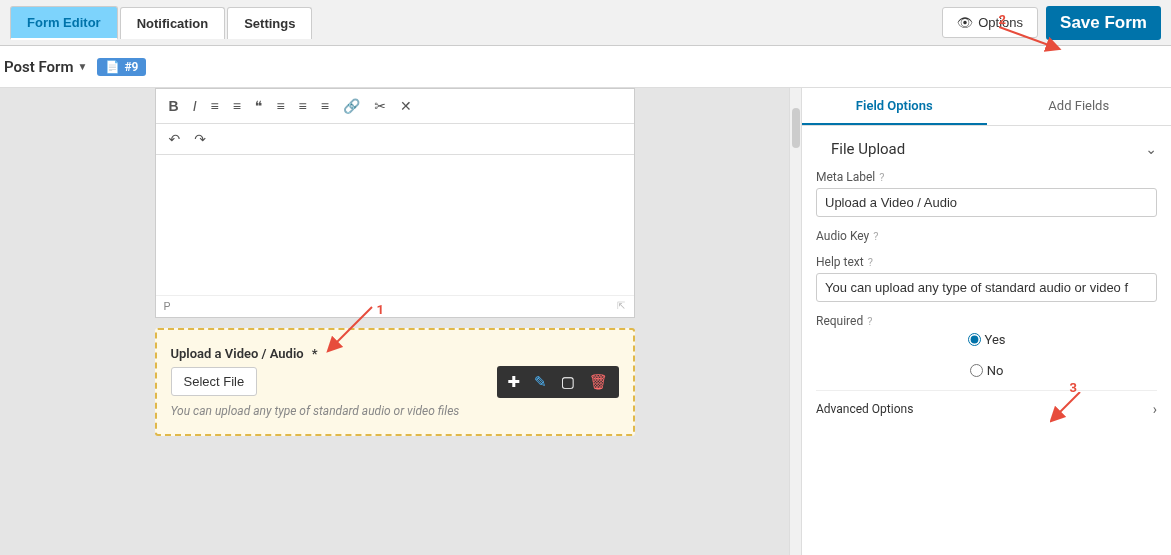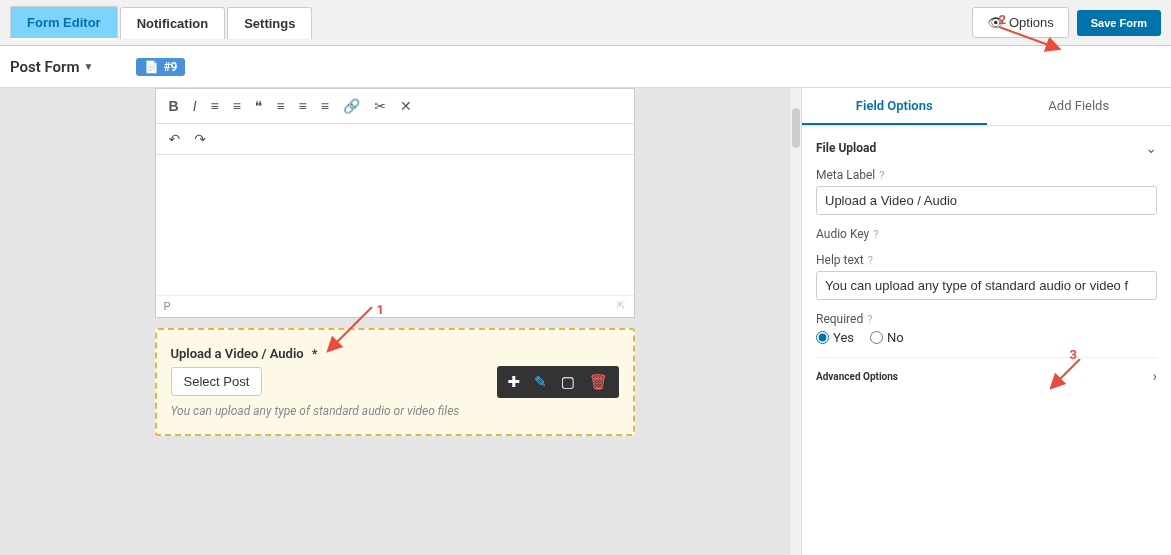--- a/index.html
+++ b/index.html
@@ -3,24 +3,24 @@
   <meta charset="utf-8">
   <style>
     * { box-sizing: border-box; margin: 0; padding: 0; }
     body { font-family: -apple-system, BlinkMacSystemFont, "Segoe UI", Roboto, sans-serif; background: #f1f1f1; font-size: 13px; color: #333; }
 
     
     .top-bar { display: flex; align-items: center; background: #f1f1f1; border-bottom: 1px solid #ccc; padding: 0 10px; height: 46px; }
     .top-tab { padding: 8px 16px; border: 1px solid #ccc; border-bottom: none; background: #fff; cursor: pointer; font-size: 13px; font-weight: 600; color: #333; border-radius: 3px 3px 0 0; margin-right: 2px; }
     .top-tab.active { background: #7dd3fc; border-bottom: 2px solid #fff; color: #0073aa; }
     .preview-btn { display: flex; align-items: center; gap: 5px; padding: 7px 14px; border: 1px solid #ccc; background: #fff; border-radius: 3px; cursor: pointer; font-size: 13px; margin-left: auto; color: #333; }
-    .save-btn { padding: 7px 14px; background: #0073aa; color: #fff; border: none; border-radius: 3px; cursor: pointer; font-size: 11px; font-weight: 600; margin-left: 8px; }
-
-    
-    .second-bar { display: flex; align-items: center; background: #fff; border-bottom: 1px solid #ddd; padding: 6px 10px; height: 42px; gap: 33px; }
+    .save-btn { padding: 7px 14px; background: #0073aa; color: #fff; border: none; border-radius: 3px; cursor: pointer; font-size: 17px; font-weight: 600; margin-left: 8px; }
+
+    
+    .second-bar { display: flex; align-items: center; background: #fff; border-bottom: 1px solid #ddd; padding: 6px 4px; height: 42px; }
     .post-form-label { font-size: 15px; font-weight: 600; color: #333; display: flex; align-items: center; gap: 4px; cursor: pointer; }
     .post-form-label .chevron { font-size: 10px; color: #555; }
     .form-id-badge { display: flex; align-items: center; gap: 4px; background: #4a90d9; color: #fff; border-radius: 3px; padding: 2px 8px; font-size: 12px; font-weight: 600; margin-left: 10px; }
 
     
     .main-layout { display: flex; height: calc(555px - 46px - 42px); }
 
     
     .left-panel { flex: 1; background: #e5e5e5; overflow-y: auto; display: flex; flex-direction: column; align-items: center; padding: 0; }
 
@@ -54,34 +54,34 @@
 
     
     .right-panel { width: 370px; background: #fff; border-left: 1px solid #ddd; display: flex; flex-direction: column; }
     .right-tabs { display: flex; border-bottom: 1px solid #ddd; }
     .right-tab { flex: 1; text-align: center; padding: 10px 0; font-size: 13px; color: #666; cursor: pointer; border-bottom: 2px solid transparent; }
     .right-tab.active { color: #0073aa; border-bottom: 2px solid #0073aa; font-weight: 600; }
 
     
     .field-options-panel { padding: 14px; overflow-y: auto; flex: 1; }
     .section-header { display: flex; align-items: center; justify-content: space-between; margin-bottom: 12px; }
-    .section-title { font-size: 12px; font-weight: 700; color: #333; }
+    .section-title { font-size: 15px; font-weight: 400; color: #333; margin-left: 15px; }
     .collapse-icon { color: #666; font-size: 14px; cursor: pointer; }
 
     .field-option { margin-bottom: 12px; }
     .option-label { font-size: 12px; color: #555; margin-bottom: 4px; display: flex; align-items: center; gap: 4px; }
     .option-label .help-icon { color: #aaa; font-size: 11px; cursor: pointer; }
     .option-input { width: 100%; padding: 6px 8px; border: 1px solid #ccc; border-radius: 3px; font-size: 13px; color: #333; }
 
-    .required-row { display: flex; align-items: center; gap: 16px; margin-bottom: 12px; }
+    .required-row { display: flex; align-items: center; gap: 16px; margin-bottom: 12px; flex-direction: column; }
     .radio-label { display: flex; align-items: center; gap: 4px; font-size: 13px; cursor: pointer; }
     .radio-label input { accent-color: #0073aa; }
 
     .advanced-section { display: flex; align-items: center; justify-content: space-between; padding: 10px 0; border-top: 1px solid #eee; cursor: pointer; }
-    .advanced-title { font-size: 10px; font-weight: 700; color: #333; }
+    .advanced-title { font-size: 12px; font-weight: 400; color: #333; }
     .chevron-right { color: #666; font-size: 14px; }
 
     
     .scroll-track { width: 12px; background: #f1f1f1; border-left: 1px solid #ddd; display: flex; flex-direction: column; align-items: center; }
     .scroll-thumb { width: 8px; height: 40px; background: #ccc; border-radius: 4px; margin-top: 20px; }
 
     .left-content { display: flex; flex-direction: column; align-items: center; flex: 1; padding: 0 0 10px 0; }
   </style>
 </head>
 <body>
@@ -152,21 +152,21 @@
               </marker>
             </defs>
             <line x1="85" y1="5" x2="45" y2="45" stroke="#e74c3c" stroke-width="2" marker-end="url(#arr1)"></line>
           </svg>
 
           <div style="display:flex; align-items:center; gap:8px;">
             <span class="field-label">Upload a Video / Audio</span>
             <span class="field-label required">*</span>
           </div>
           <div class="field-input-row">
-            <button class="select-file-btn">Select Post</button>
+            <button class="select-file-btn">Select File</button>
 
             <div class="floating-toolbar">
               <button class="float-btn move" title="Move">✚</button>
               <button class="float-btn edit" title="Edit">✎</button>
               <button class="float-btn copy" title="Copy">▢</button>
               <button class="float-btn delete" title="Delete">🗑</button>
             </div>
           </div>
           <div class="field-help">You can upload any type of standard audio or video files</div>
         </div>

